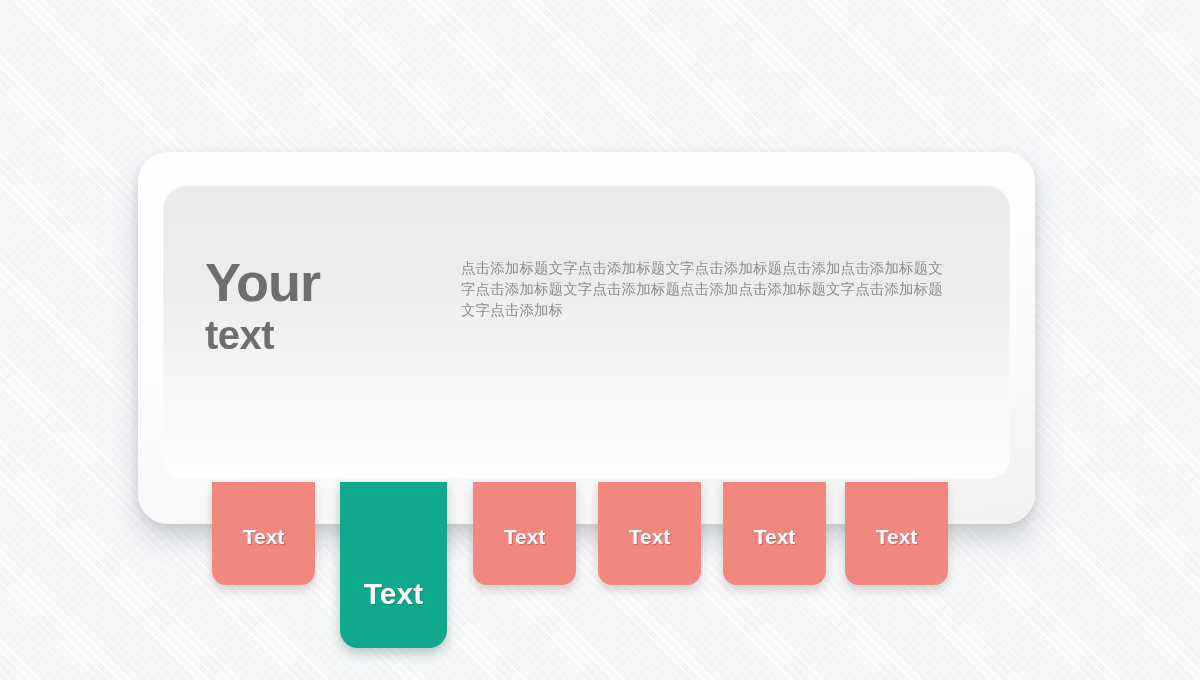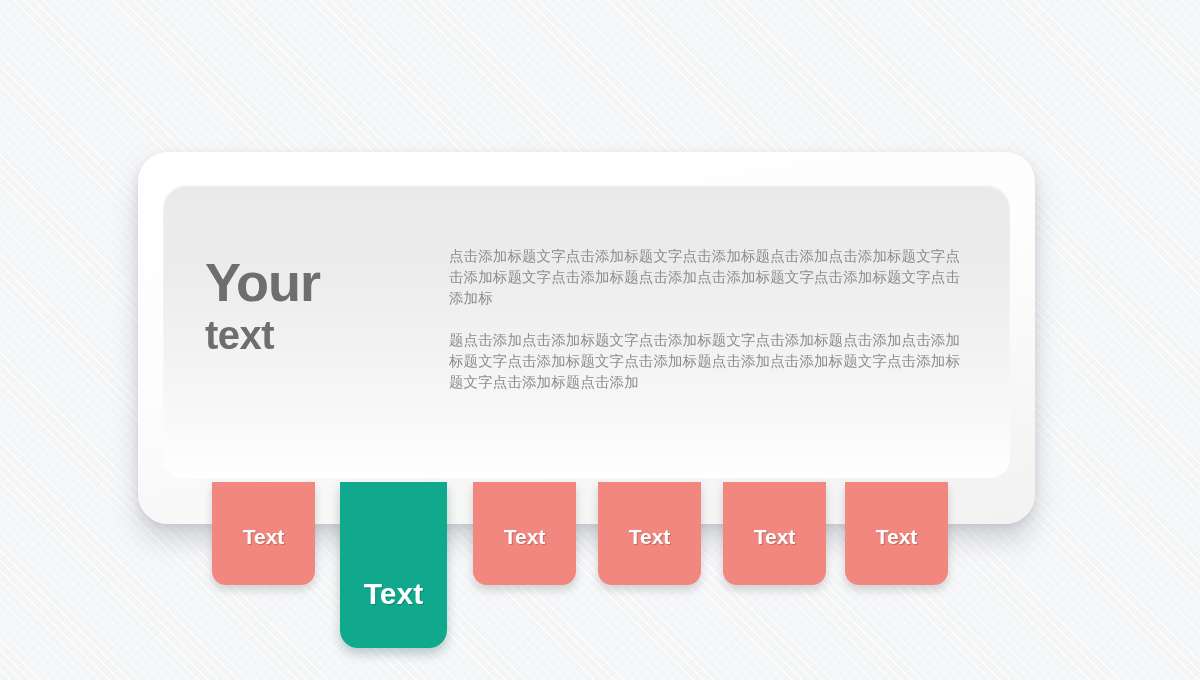--- a/index.html
+++ b/index.html
@@ -83,21 +83,21 @@
   }
 
   
   .body-col {
     position: absolute;
     left: 449px;
     top: 246px;
     width: 515px;
   }
   .body-col p {
-    margin: 0;
+    margin: 12px;
     color: #8c8c8c;
     font-size: 14.5px;
     line-height: 21px;
     letter-spacing: 0.1px;
     text-align: left;
   }
   .body-col p.second {
     margin-top: 21px;
   }
 
@@ -161,21 +161,20 @@
 
   <div class="card-panel"></div>
 
   <div class="heading">
     <span class="line1">Your</span>
     <span class="line2">text</span>
   </div>
 
   <div class="body-col">
     <p class="first">点击添加标题文字点击添加标题文字点击添加标题点击添加点击添加标题文字点击添加标题文字点击添加标题点击添加点击添加标题文字点击添加标题文字点击添加标</p>
-    <p class="second">题点击添加点击添加标题文字点击添加标题文字点击添加标题点击添加点击添加标题文字点击添加标题文字点击添加标题点击添加点击添加标题文字点击添加标题文字点击添加标题点击添加</p>
   </div>
 
   <div class="tab pink" style="left:212px">
     <span class="tab-label">Text</span>
   </div>
 
   <div class="tab green" style="left:340px">
     <span class="tab-label">Text</span>
   </div>
 

